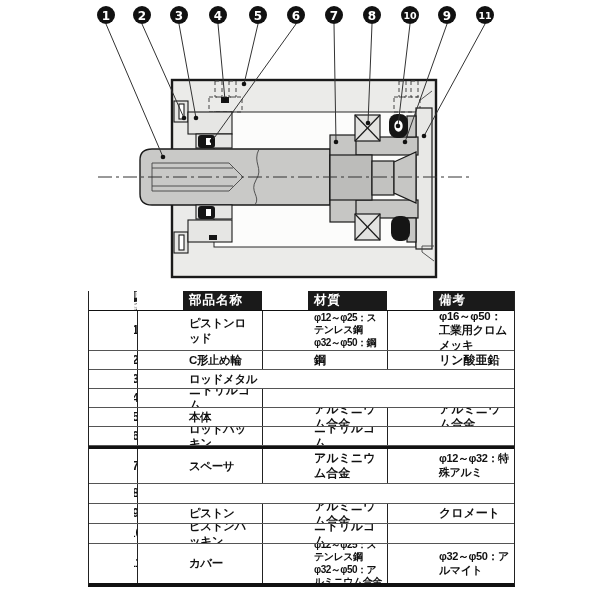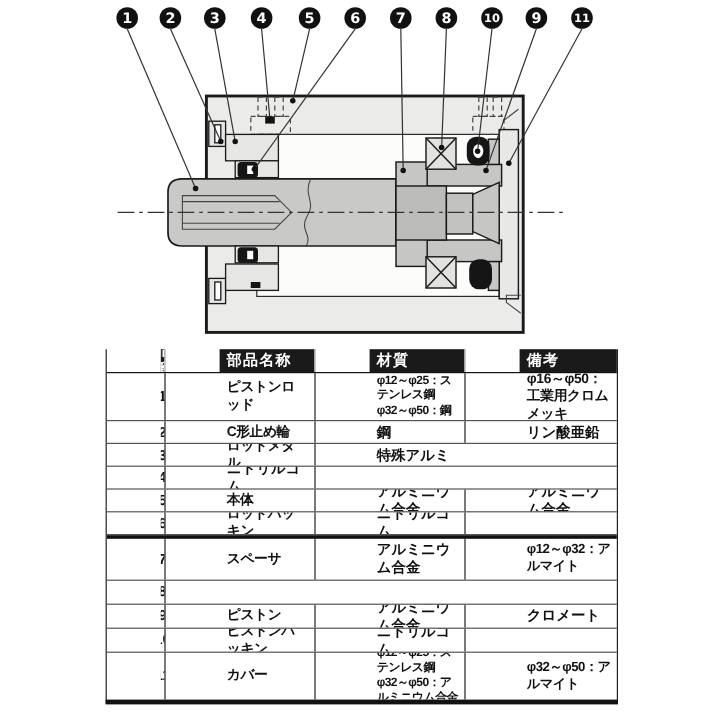--- a/index.html
+++ b/index.html
@@ -213,21 +213,20 @@
     <div class="trow h19">
       <div class="cell num">2</div>
       <div class="cell name">C形止め輪</div>
       <div class="cell">鋼</div>
       <div class="cell">リン酸亜鉛</div>
     </div>
 
     <div class="trow h19">
       <div class="cell num">3</div>
       <div class="cell name">ロッドメタル</div>
-      <div class="cell">特殊アルミ</div>
     </div>
 
     <div class="trow h19">
       <div class="cell num">4</div>
       <div class="cell">ニトリルゴム</div>
       <div class="cell"></div>
     </div>
 
     <div class="trow h19">
       <div class="cell num">5</div>
@@ -240,21 +239,21 @@
       <div class="cell num">6</div>
       <div class="cell name">ロッドパッキン</div>
       <div class="cell">ニトリルゴム</div>
       <div class="cell"></div>
     </div>
 
     <div class="trow thick-top h38">
       <div class="cell num">7</div>
       <div class="cell name">スペーサ</div>
       <div class="cell">アルミニウム合金</div>
-      <div class="cell" style="font-size:11px;letter-spacing:-0.4px;">φ12～φ32：アルマイト</div>
+      <div class="cell" style="font-size:11px;letter-spacing:-0.4px;">φ12～φ32：特殊アルミ</div>
     </div>
 
     <div class="trow h20">
       <div class="cell num">8</div>
       <div class="cell"></div>
     </div>
 
     <div class="trow h20">
       <div class="cell num">9</div>
       <div class="cell name">ピストン</div>

